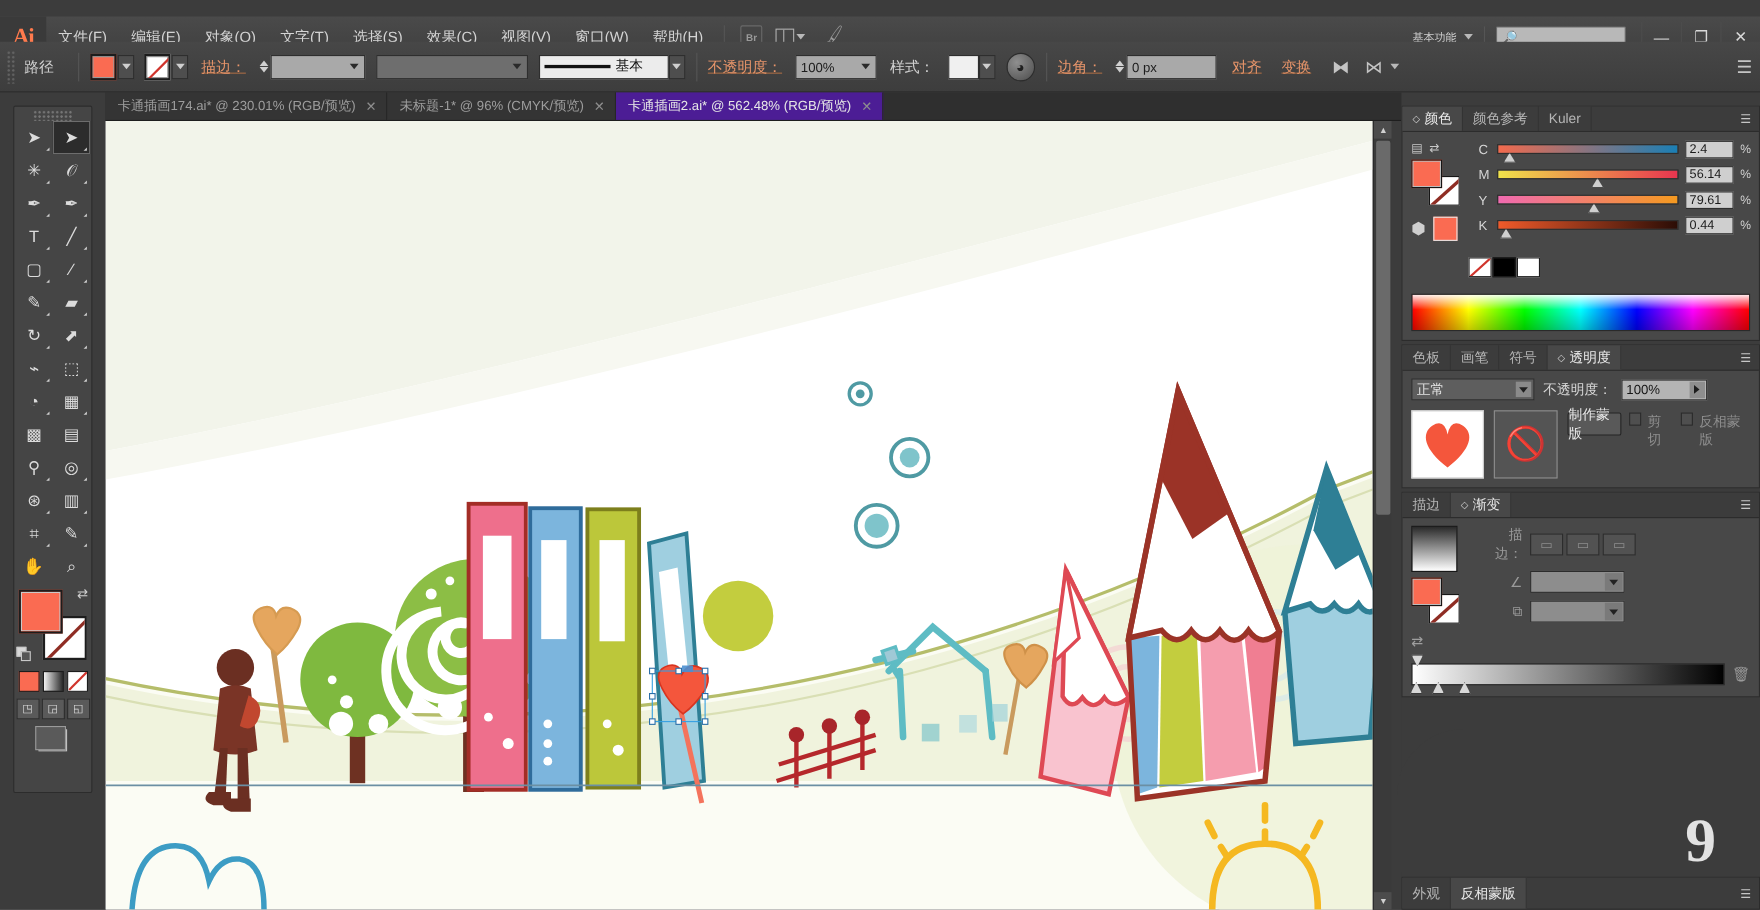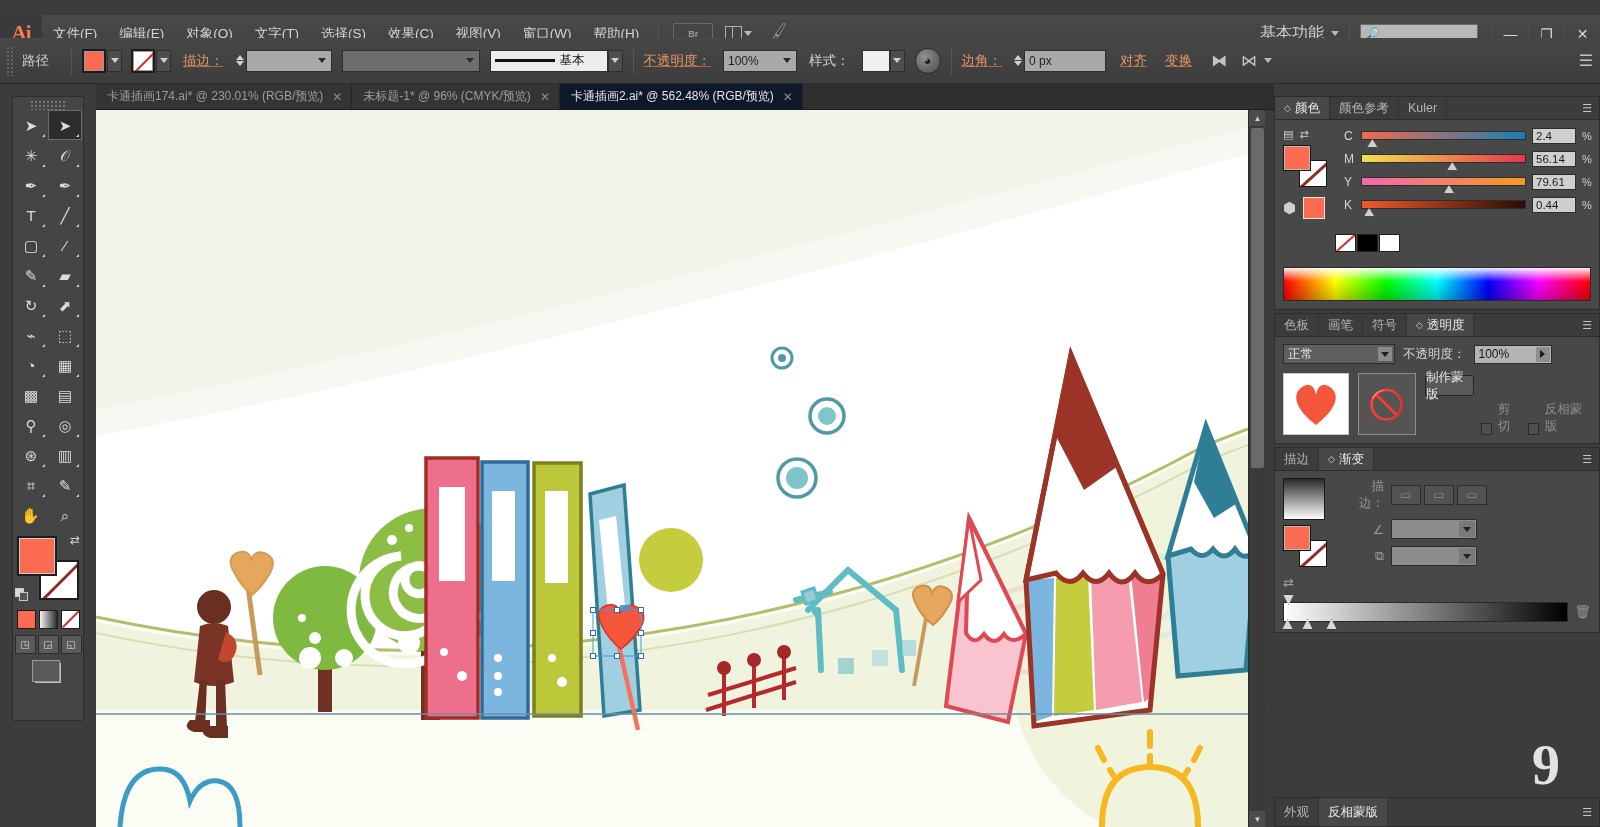--- a/index.html
+++ b/index.html
@@ -24,35 +24,35 @@
     justify-content: center; font-weight: bold; font-size: 21px;
     color: #ff7a4d; background: #3a3a3a; letter-spacing: -1px;
     font-family: "Liberation Serif", serif;
   }
   .menu-item {
     padding: 0 11px; height: 38px; line-height: 38px;
     font-size: 13.5px; color: #d4d4d4; cursor: default; white-space: nowrap;
   }
   .mb-sep { width: 1px; height: 22px; background: #555; margin: 0 8px; }
   .mb-icon {
-    width: 40px; height: 22px; border: 1px solid #6a6a6a; border-radius: 2px;
+    width: 20px; height: 22px; border: 1px solid #6a6a6a; border-radius: 2px;
     display: flex; align-items: center; justify-content: center;
     font-size: 9px; color: #9a9a9a; margin-left: 6px; background: #454545; font-weight: bold;
   }
   .mb-icon2 {
     width: 30px; height: 22px; display: flex; align-items: center;
     justify-content: center; margin-left: 10px; gap: 2px;
   }
   .docicon { width: 17px; height: 16px; border: 1.4px solid #b0b0b0; position: relative; }
   .docicon::after { content:''; position:absolute; left:6px; top:0; bottom:0; width:1.4px; background:#b0b0b0; }
   .caret-sm { width:0;height:0;border-left:4px solid transparent;border-right:4px solid transparent;border-top:5px solid #b8b8b8; }
   .brush-ico { margin-left: 14px; font-size: 17px; color: #9a9a9a; transform: rotate(-12deg); }
   .mb-spacer { flex: 1; }
   .workspace {
-    font-size: 16px; color: #cfcfcf; padding: 0 6px; display:flex; align-items:center; gap:7px;
+    font-size: 10px; color: #cfcfcf; padding: 0 6px; display:flex; align-items:center; gap:7px;
   }
   .ws-sep { width:1px; height:20px; background:#555; margin:0 4px;}
   .searchbox {
     width: 118px; height: 20px; background: #b8b8b8; border: 1px solid #6a6a6a;
     border-radius: 1px; margin-left: 6px; display: flex; align-items: center; padding-left: 4px;
   }
   .mag { font-size: 12px; color: #3a3a3a; transform: scaleX(-1); }
   .wincontrols { display: flex; margin-left: 14px; }
   .wc {
     width: 36px; height: 28px; display: flex; align-items: center;
@@ -126,21 +126,21 @@
   .tabbar {
     position: absolute; left: 96px; top: 84px; width: 1178px; height: 26px;
     background: #2f2f2f; display: flex; align-items: flex-end;
     border-bottom: 1px solid #1e1e1e;
   }
   .doctab {
     height: 25px; display: flex; align-items: center; gap: 9px;
     padding: 0 9px 0 11px; font-size: 12px; color: #9d9d9d;
     background: #343434; border-right: 1px solid #262626; white-space: nowrap;
   }
-  .doctab.active { background: #0f172a; color: #e6e6e6; }
+  .doctab.active { background: #4c1d95; color: #e6e6e6; }
   .tabclose { font-size: 12px; color: #8e8e8e; }
 
   
   .toolbar {
     position: absolute; left: 12px; top: 96px; width: 72px; height: 625px;
     background: #454545; border: 1px solid #2c2c2c; border-radius: 2px;
     display: flex; flex-direction: column; align-items: center;
   }
   .tb-grip { width: 36px; height: 10px; margin-top: 3px;
     background-image: radial-gradient(#777 1px, transparent 1.2px);
@@ -289,21 +289,21 @@
   }
   .thumb-mask {
     width: 58px; height: 62px; background: #545454; border: 1px solid #8e8e8e;
     display:flex; align-items:center; justify-content:center; color:#c2c2c2; font-size: 30px;
   }
   .tp-right { flex:1; display:flex; flex-direction:row; gap:7px; padding-top:2px;}
   .btn-make {
     height: 21px; background: #595959; border: 1px solid #252525; border-radius:2px;
     display:flex;align-items:center;justify-content:center; color:#e8e8e8; font-size:12.5px;
   }
-  .chk-row { display:flex; align-items:flex-end; gap:6px; color:#8d8d8d; font-size:12.5px; }
+  .chk-row { display:flex; align-items:flex-start; gap:6px; color:#8d8d8d; font-size:12.5px; }
   .chkbox { width:12px;height:12px;background:#4f4f4f;border:1px solid #2a2a2a; }
 
   
   .gd-body { display:flex; gap:9px; }
   .gd-left { width: 56px; }
   .gd-preview { width: 42px; height: 42px; border:1.5px solid #181818;
     background: linear-gradient(180deg,#2a2a2a,#ffffff); position:relative; }
   .gd-fs { position:relative; width:48px; height:44px; margin-top:5px; }
   .gd-fill { position:absolute;left:0;top:0;width:28px;height:26px;background:#fa6b52;
     border:1.5px solid #161616; box-shadow: inset 0 0 0 1px #bbb;}

